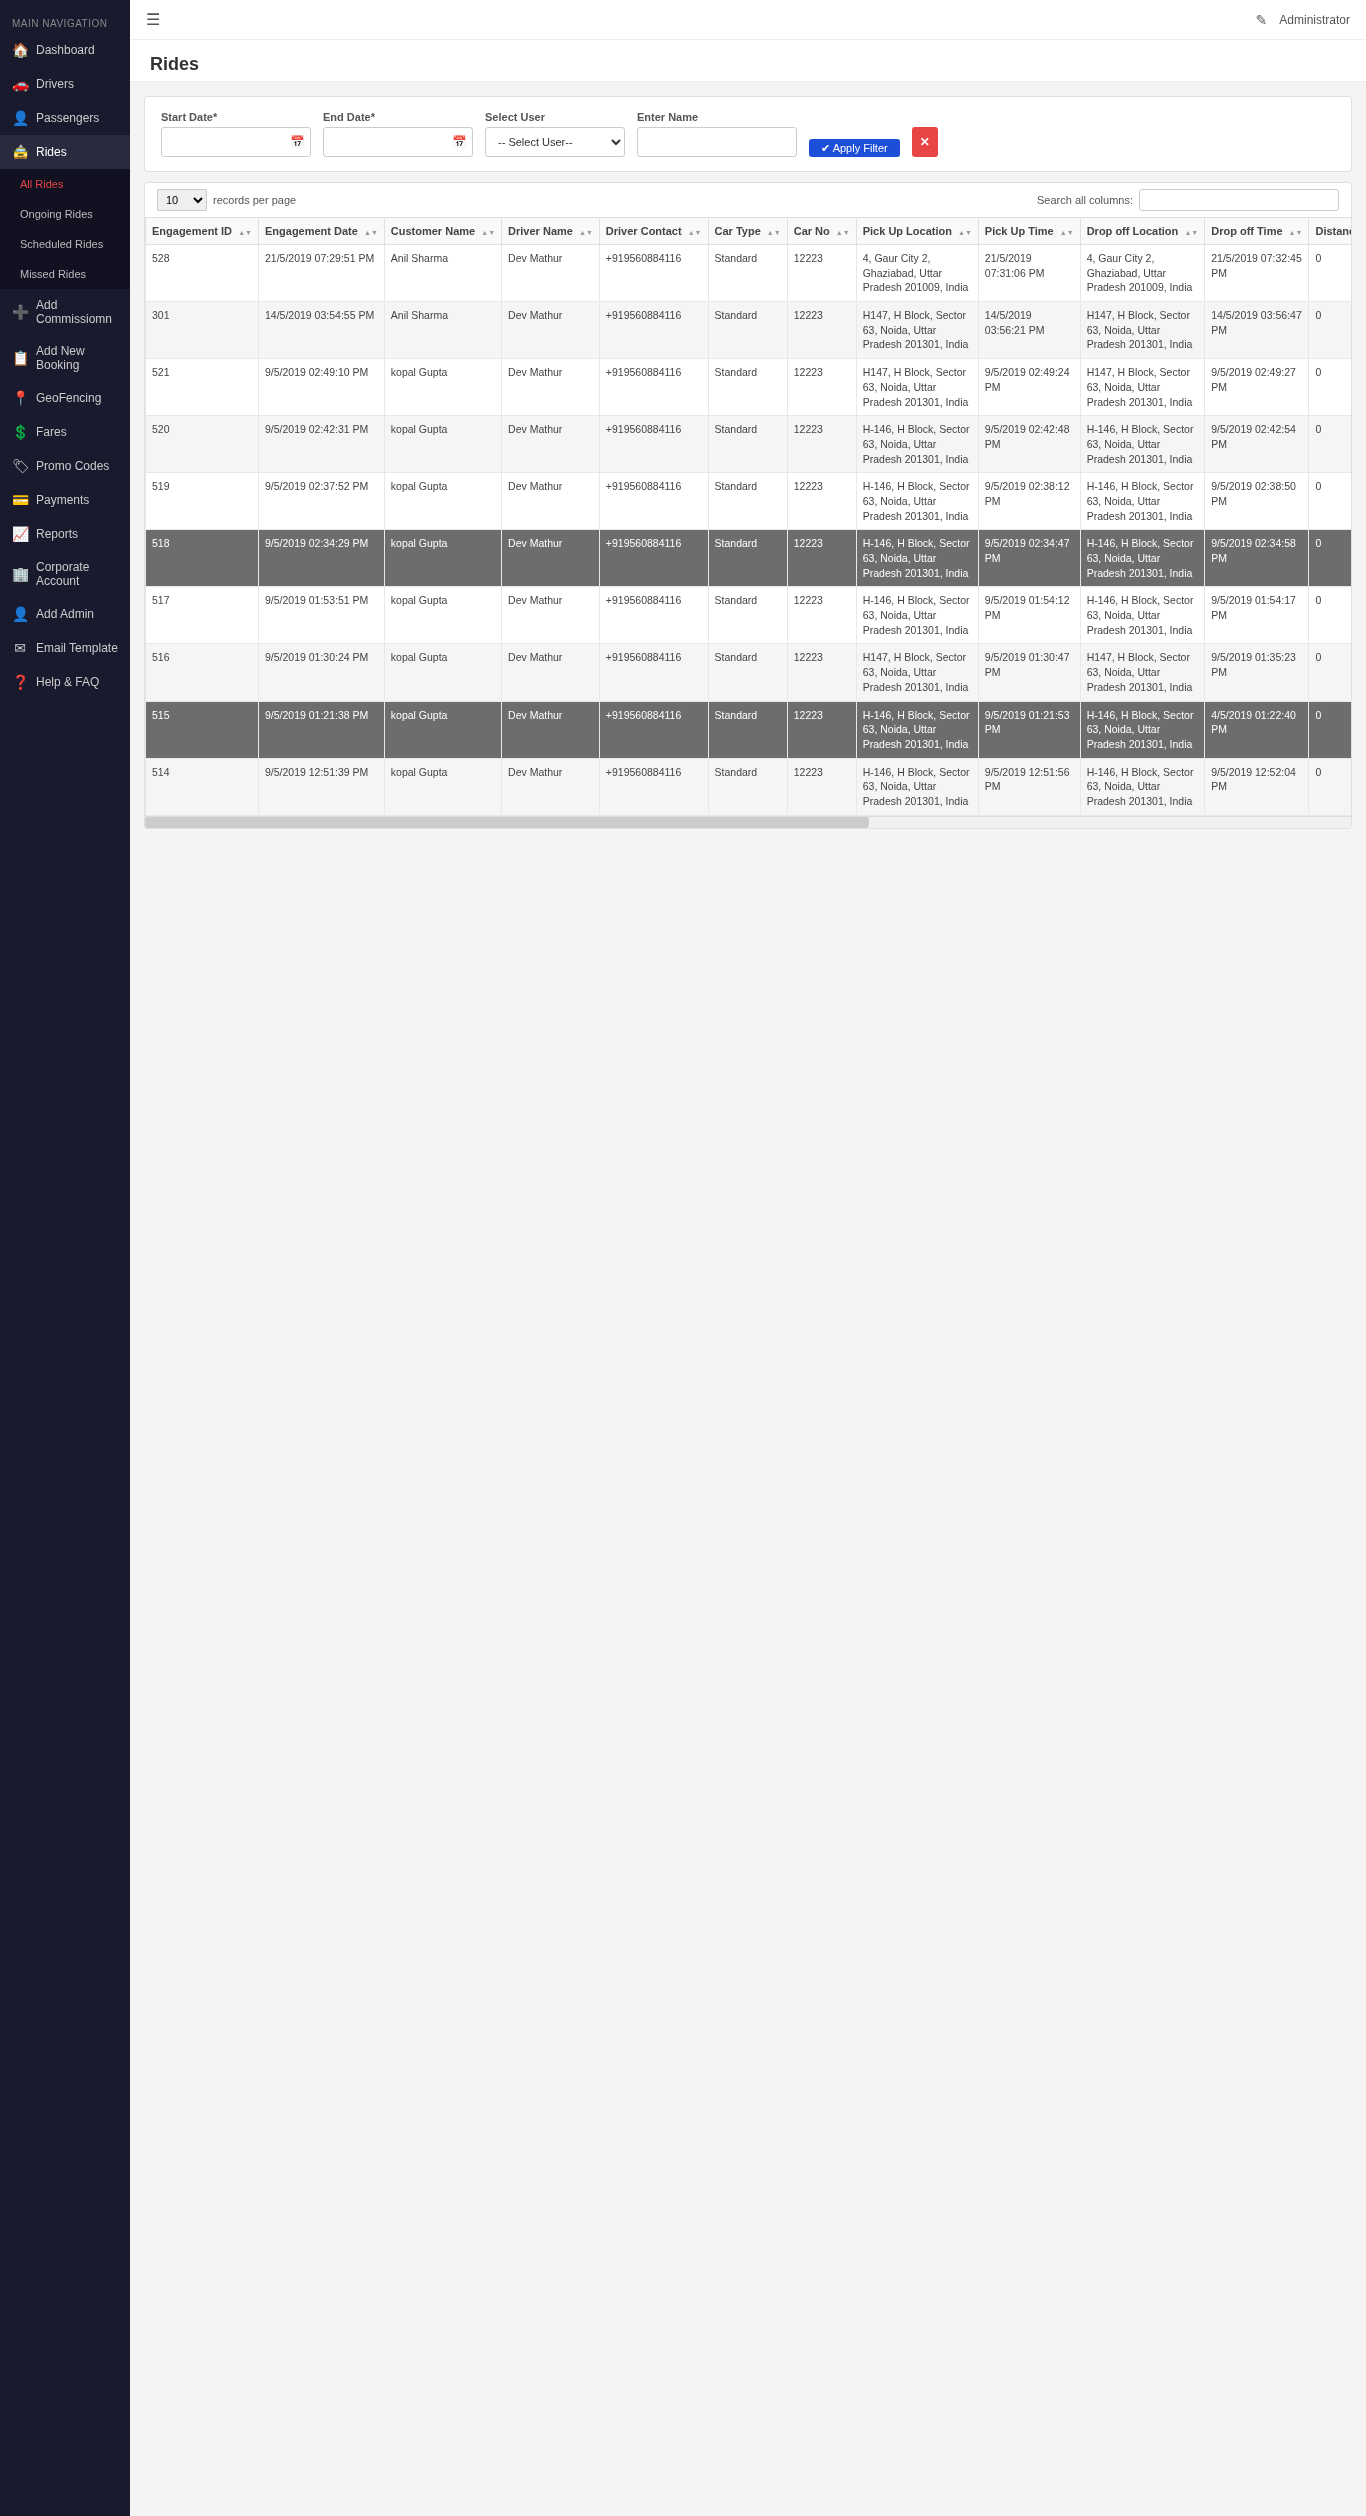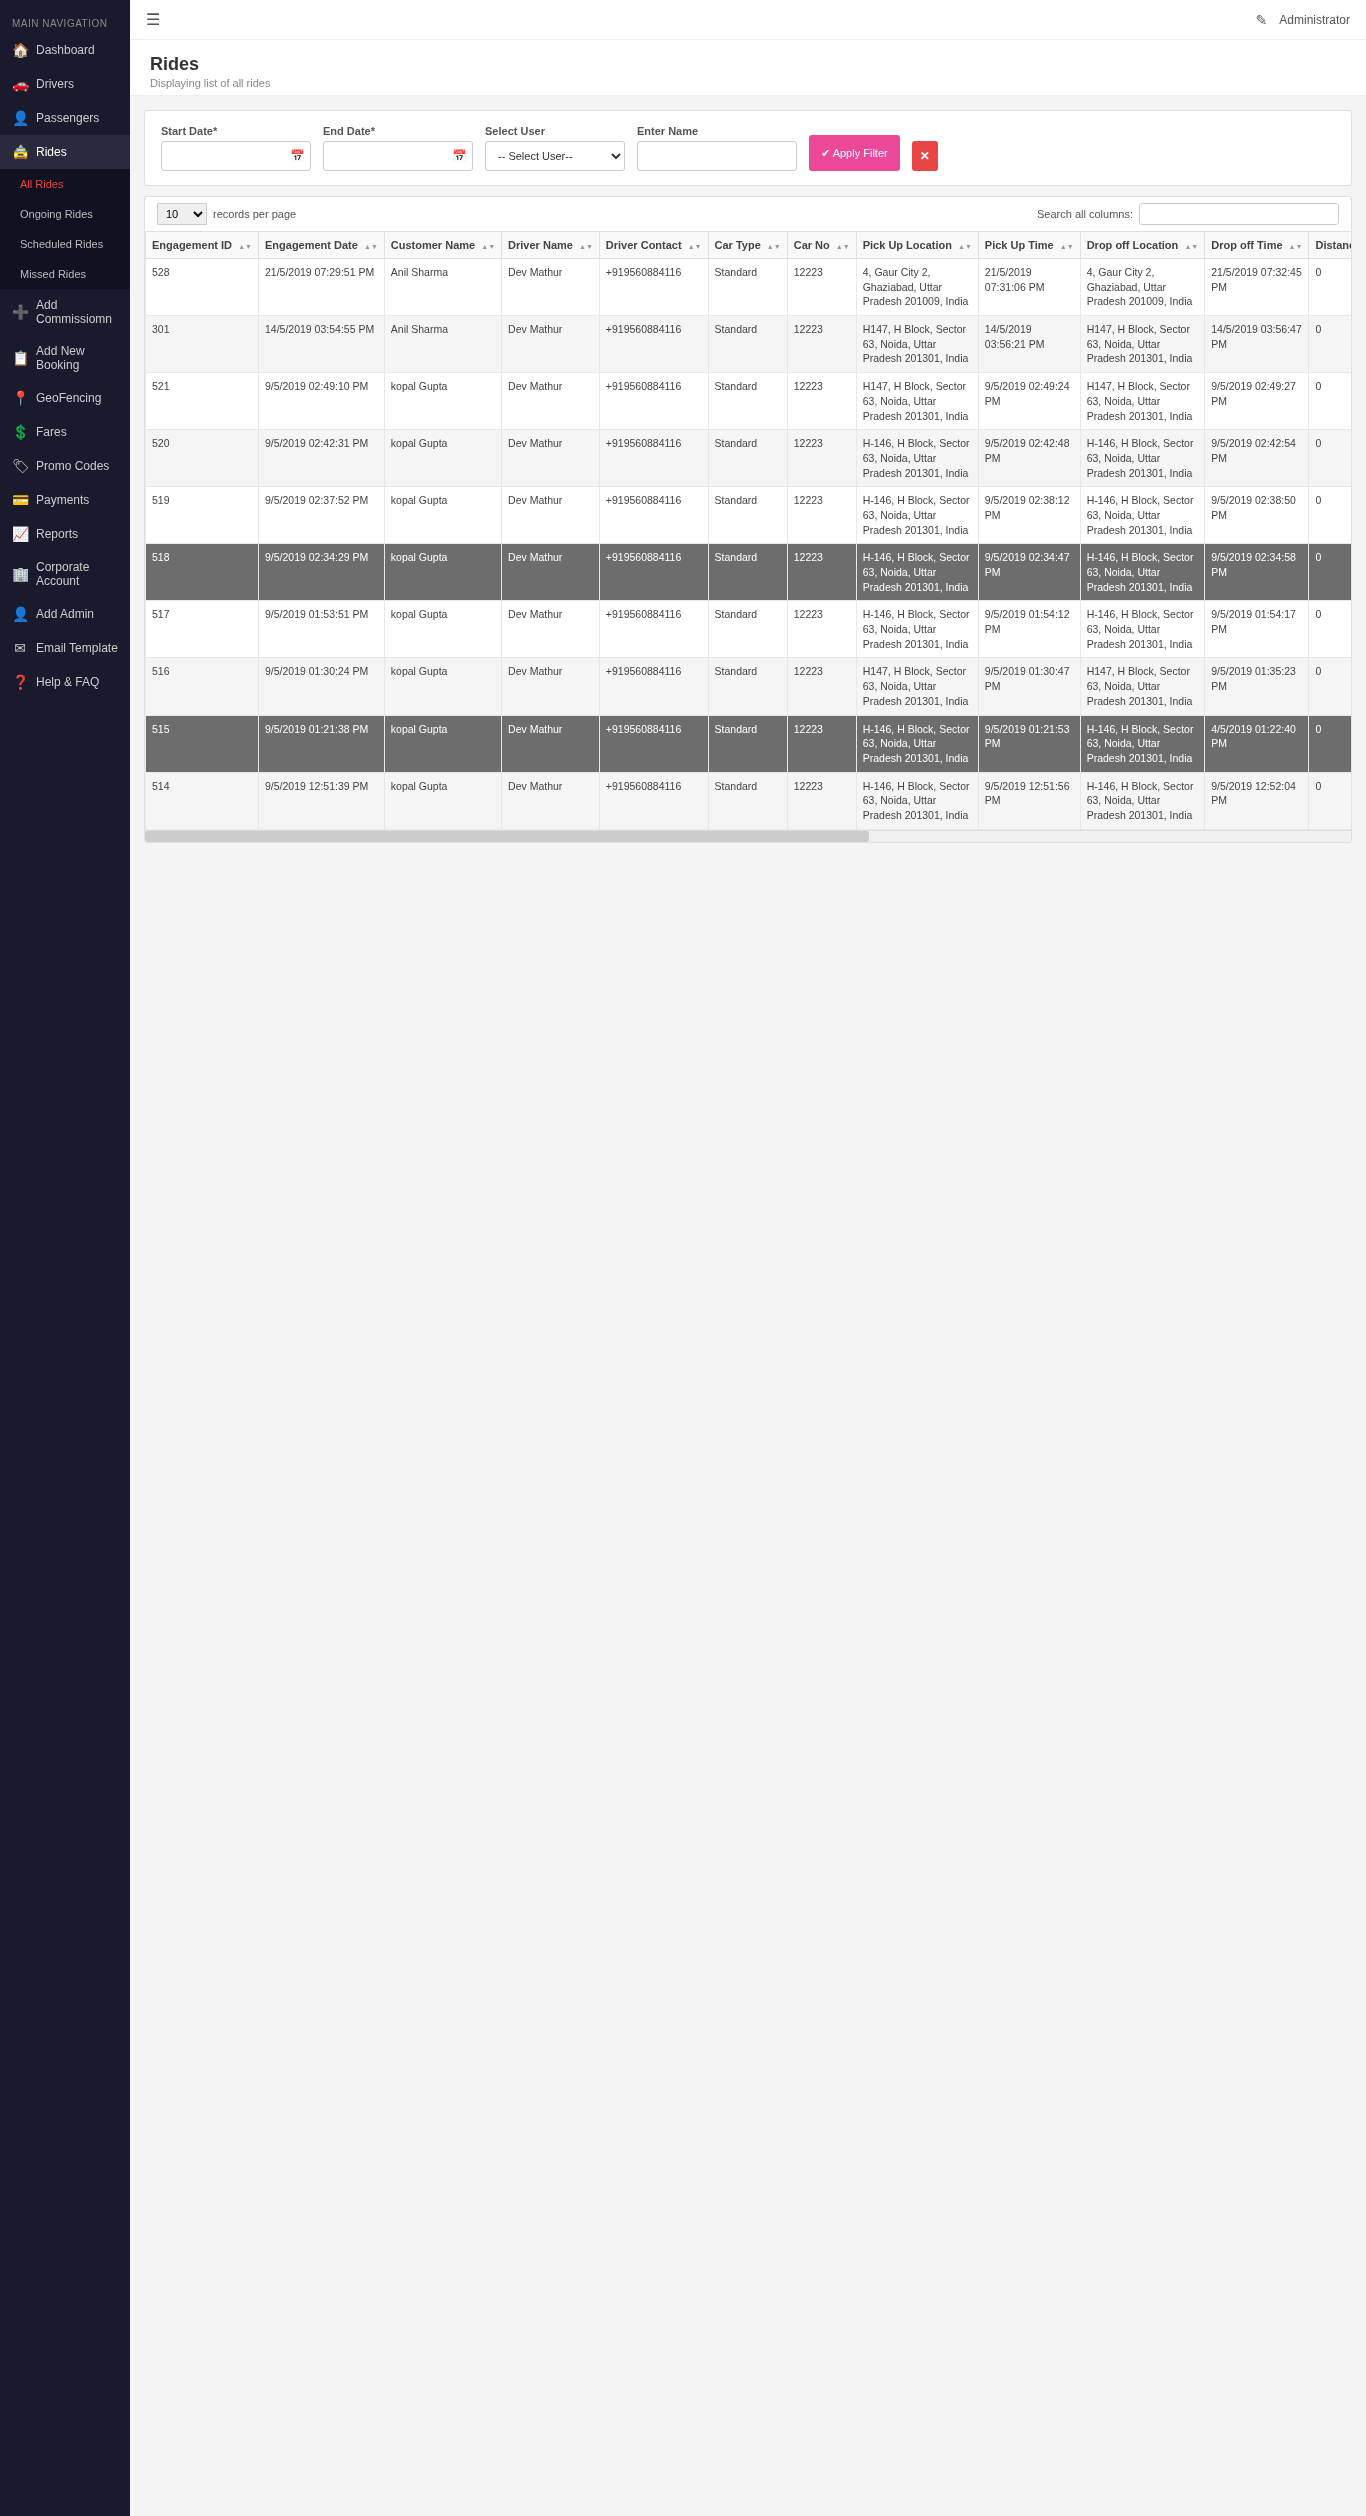--- a/index.html
+++ b/index.html
@@ -120,28 +120,28 @@
     .filter-text-input {
       border: 1px solid #ccc;
       border-radius: 3px;
       padding: 5px 8px;
       font-size: 11px;
       width: 160px;
       height: 30px;
       color: #333;
     }
     .btn-apply {
-      background: #ec4899;
+      background: #1d4ed8;
       color: #fff;
       border: none;
       border-radius: 3px;
       padding: 6px 12px;
       font-size: 11px;
       cursor: pointer;
-      height: 36px;
+      height: 18px;
       display: flex;
       align-items: center;
       gap: 4px;
     }
     .btn-clear {
       background: #e84545;
       color: #fff;
       border: none;
       border-radius: 3px;
       padding: 6px 8px;
@@ -360,21 +360,20 @@
       <span class="hamburger">☰</span>
     </div>
     <div class="topbar-right">
       <span class="pencil-icon">✎</span>
       <span>Administrator</span>
     </div>
   </div>
 
   <div class="page-header">
     <div class="page-title">Rides</div>
-    <div class="page-subtitle">Displaying list of all rides</div>
   </div>
 
   <div class="filter-card">
     <div class="filter-row">
       <div class="filter-group">
         <label>Start Date*</label>
         <div class="filter-input-wrap">
           <input type="text" class="filter-input" style="">
           <span class="filter-input-icon">📅</span>
         </div>

